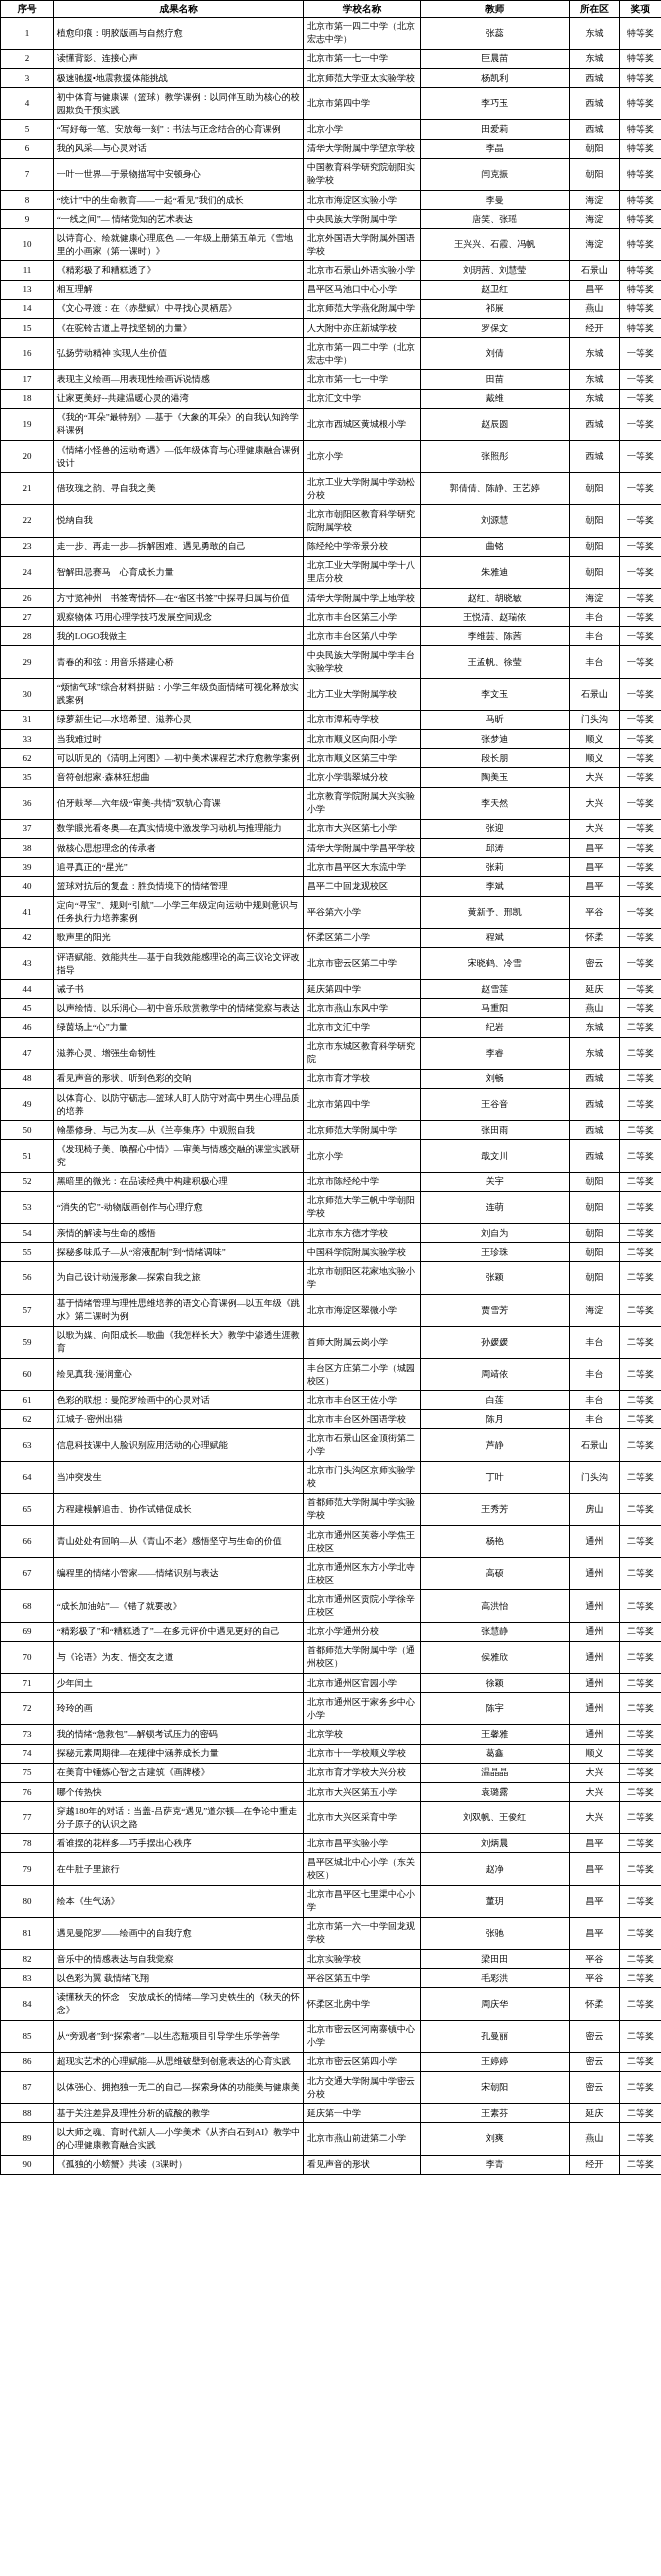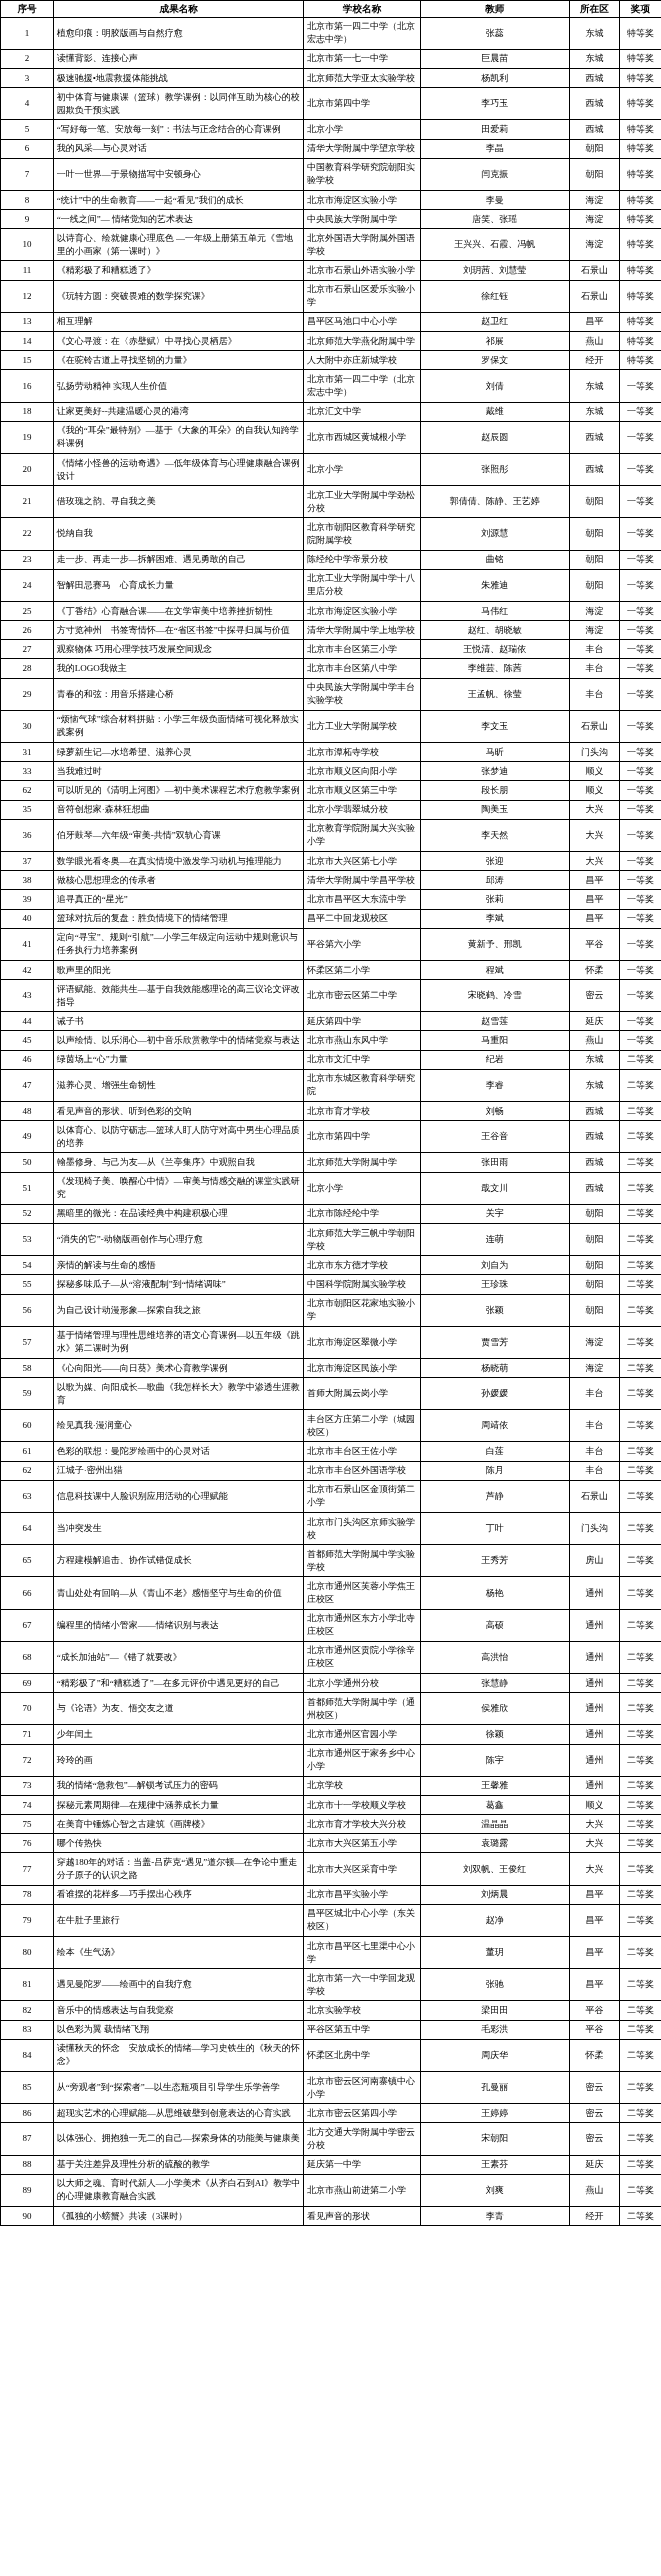--- a/index.html
+++ b/index.html
@@ -169,28 +169,20 @@
 
   <tr>
     <td class="cell-no">11</td>
     <td class="cell-title">《精彩极了和糟糕透了》</td>
     <td class="cell-school">北京市石景山外语实验小学</td>
     <td class="cell-teacher">刘玥茜、刘慧莹</td>
     <td class="cell-district">石景山</td>
     <td class="cell-award">特等奖</td>
   </tr>
 
-  <tr>
-    <td class="cell-no">12</td>
-    <td class="cell-title">《玩转方圆：突破畏难的数学探究课》</td>
-    <td class="cell-school">北京市石景山区爱乐实验小学</td>
-    <td class="cell-teacher">徐红钰</td>
-    <td class="cell-district">石景山</td>
-    <td class="cell-award">特等奖</td>
-  </tr>
 
   <tr>
     <td class="cell-no">13</td>
     <td class="cell-title">相互理解</td>
     <td class="cell-school">昌平区马池口中心小学</td>
     <td class="cell-teacher">赵卫红</td>
     <td class="cell-district">昌平</td>
     <td class="cell-award">特等奖</td>
   </tr>
 
@@ -214,20 +206,28 @@
 
   <tr>
     <td class="cell-no">16</td>
     <td class="cell-title">弘扬劳动精神 实现人生价值</td>
     <td class="cell-school">北京市第一四二中学（北京宏志中学）</td>
     <td class="cell-teacher">刘倩</td>
     <td class="cell-district">东城</td>
     <td class="cell-award">一等奖</td>
   </tr>
 
+  <tr>
+    <td class="cell-no">17</td>
+    <td class="cell-title">表现主义绘画—用表现性绘画诉说情感</td>
+    <td class="cell-school">北京市第一七一中学</td>
+    <td class="cell-teacher">田苗</td>
+    <td class="cell-district">东城</td>
+    <td class="cell-award">一等奖</td>
+  </tr>
 
   <tr>
     <td class="cell-no">18</td>
     <td class="cell-title">让家更美好--共建温暖心灵的港湾</td>
     <td class="cell-school">北京汇文中学</td>
     <td class="cell-teacher">戴维</td>
     <td class="cell-district">东城</td>
     <td class="cell-award">一等奖</td>
   </tr>
 
@@ -278,28 +278,20 @@
 
   <tr>
     <td class="cell-no">24</td>
     <td class="cell-title">智解田忌赛马　心育成长力量</td>
     <td class="cell-school">北京工业大学附属中学十八里店分校</td>
     <td class="cell-teacher">朱雅迪</td>
     <td class="cell-district">朝阳</td>
     <td class="cell-award">一等奖</td>
   </tr>
 
-  <tr>
-    <td class="cell-no">25</td>
-    <td class="cell-title">《丁香结》心育融合课——在文学审美中培养挫折韧性</td>
-    <td class="cell-school">北京市海淀区实验小学</td>
-    <td class="cell-teacher">马伟红</td>
-    <td class="cell-district">海淀</td>
-    <td class="cell-award">一等奖</td>
-  </tr>
 
   <tr>
     <td class="cell-no">26</td>
     <td class="cell-title">方寸览神州　书签寄情怀—在“省区书签”中探寻归属与价值</td>
     <td class="cell-school">清华大学附属中学上地学校</td>
     <td class="cell-teacher">赵红、胡晓敏</td>
     <td class="cell-district">海淀</td>
     <td class="cell-award">一等奖</td>
   </tr>
 
@@ -567,28 +559,20 @@
 
   <tr>
     <td class="cell-no">57</td>
     <td class="cell-title">基于情绪管理与理性思维培养的语文心育课例—以五年级《跳水》第二课时为例</td>
     <td class="cell-school">北京市海淀区翠微小学</td>
     <td class="cell-teacher">贾雪芳</td>
     <td class="cell-district">海淀</td>
     <td class="cell-award">二等奖</td>
   </tr>
 
-  <tr>
-    <td class="cell-no">58</td>
-    <td class="cell-title">《心向阳光——向日葵》美术心育教学课例</td>
-    <td class="cell-school">北京市海淀区民族小学</td>
-    <td class="cell-teacher">杨晓萌</td>
-    <td class="cell-district">海淀</td>
-    <td class="cell-award">二等奖</td>
-  </tr>
 
   <tr>
     <td class="cell-no">59</td>
     <td class="cell-title">以歌为媒、向阳成长—歌曲《我怎样长大》教学中渗透生涯教育</td>
     <td class="cell-school">首师大附属云岗小学</td>
     <td class="cell-teacher">孙媛媛</td>
     <td class="cell-district">丰台</td>
     <td class="cell-award">二等奖</td>
   </tr>
 

